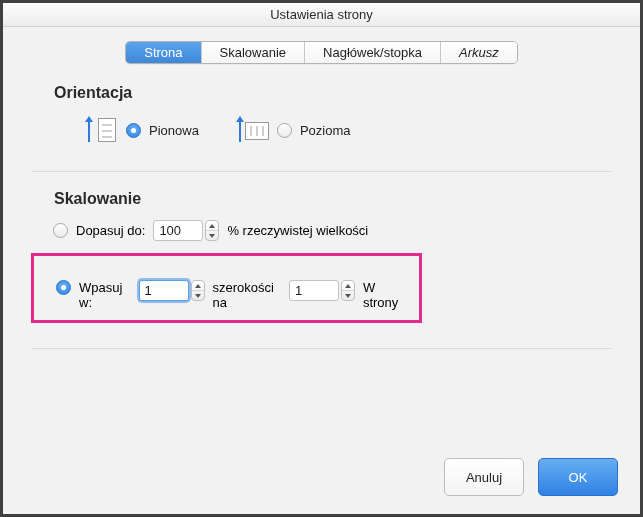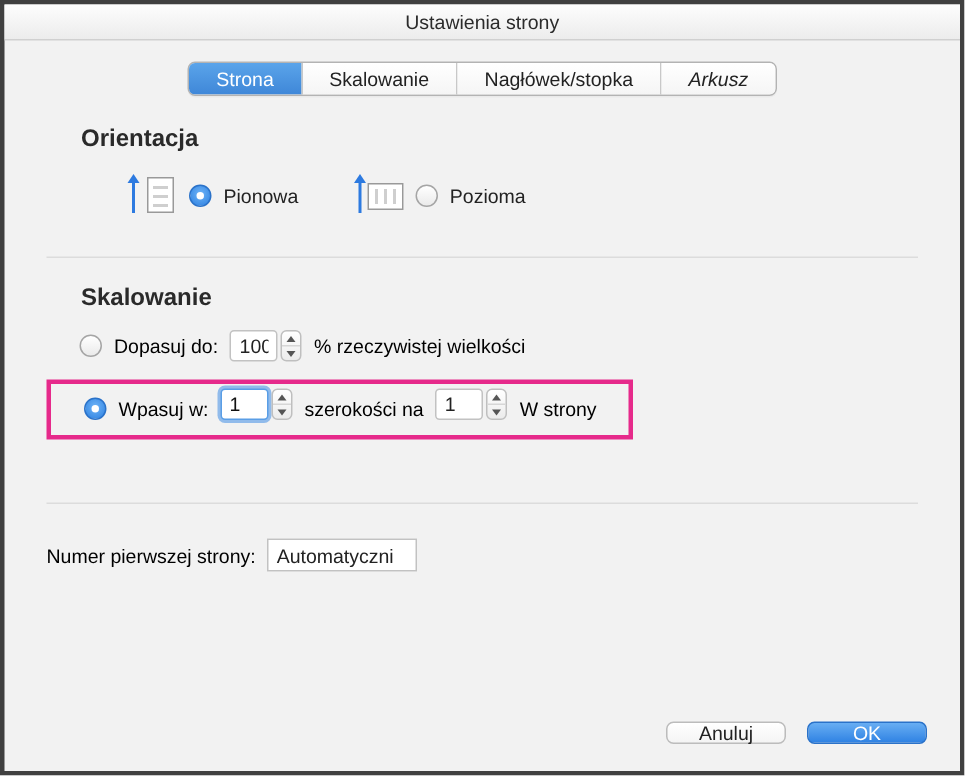--- a/index.html
+++ b/index.html
@@ -162,21 +162,21 @@
     gap: 8px;
     padding-left: 22px;
     margin-bottom: 12px;
   }
   .stepper {
     display: flex;
     align-items: center;
     gap: 2px;
   }
   .stepper input, .num-input {
-    width: 32px;
+    width: 50px;
     height: 21px;
     border: 1px solid #c2c2c2;
     border-radius: 3px;
     background: #fff;
     padding: 0 5px;
     font-size: 13px;
     color: #222;
   }
   .stepper input.focus {
     border: 1px solid #5a9ee6;
@@ -206,27 +206,27 @@
   .tri-up, .tri-down {
     width: 0; height: 0;
     border-left: 3px solid transparent;
     border-right: 3px solid transparent;
   }
   .tri-up { border-bottom: 4px solid #555; }
   .tri-down { border-top: 4px solid #555; }
 
   .highlight-box {
     border: 3px solid #e62a8b;
-    padding: 3px 12px 10px 22px;
+    padding: 24px 12px 10px 22px;
     margin-left: 0;
     margin-right: 190px;
     display: flex;
-    align-items: flex-end;
+    align-items: flex-start;
     gap: 8px;
-    margin-bottom: 42px;
+    margin-bottom: 25px;
   }
 
   .textfield {
     width: 100px;
     height: 22px;
     border: 1px solid #c2c2c2;
     background: #fff;
     padding: 0 5px;
     font-size: 13px;
     color: #222;
@@ -240,21 +240,21 @@
 
   .footer {
     position: absolute;
     bottom: 18px;
     right: 22px;
     display: flex;
     gap: 14px;
   }
   .btn {
     width: 80px;
-    height: 15px;
+    height: 38px;
     border: 1px solid #bcbcbc;
     border-radius: 5px;
     background: linear-gradient(#ffffff,#f4f4f4);
     font-size: 13px;
     color: #222;
     display: flex;
     align-items: center;
     justify-content: center;
     cursor: default;
   }
@@ -344,23 +344,19 @@
           <div>
               <span class="tri-down"></span>
             </div>
         </span>
       </span>
       <span>W strony</span>
     </div>
 
     <div class="divider"></div>
 
-    <div class="firstpage-row">
-      <span>Numer pierwszej strony:</span>
-      <input class="textfield" value="Automatyczni" style="">
-    </div>
   </div>
 
   <div class="footer">
     <div class="btn">Anuluj</div>
     <div class="btn primary">OK</div>
   </div>
 </div>
 
 </body></html>

